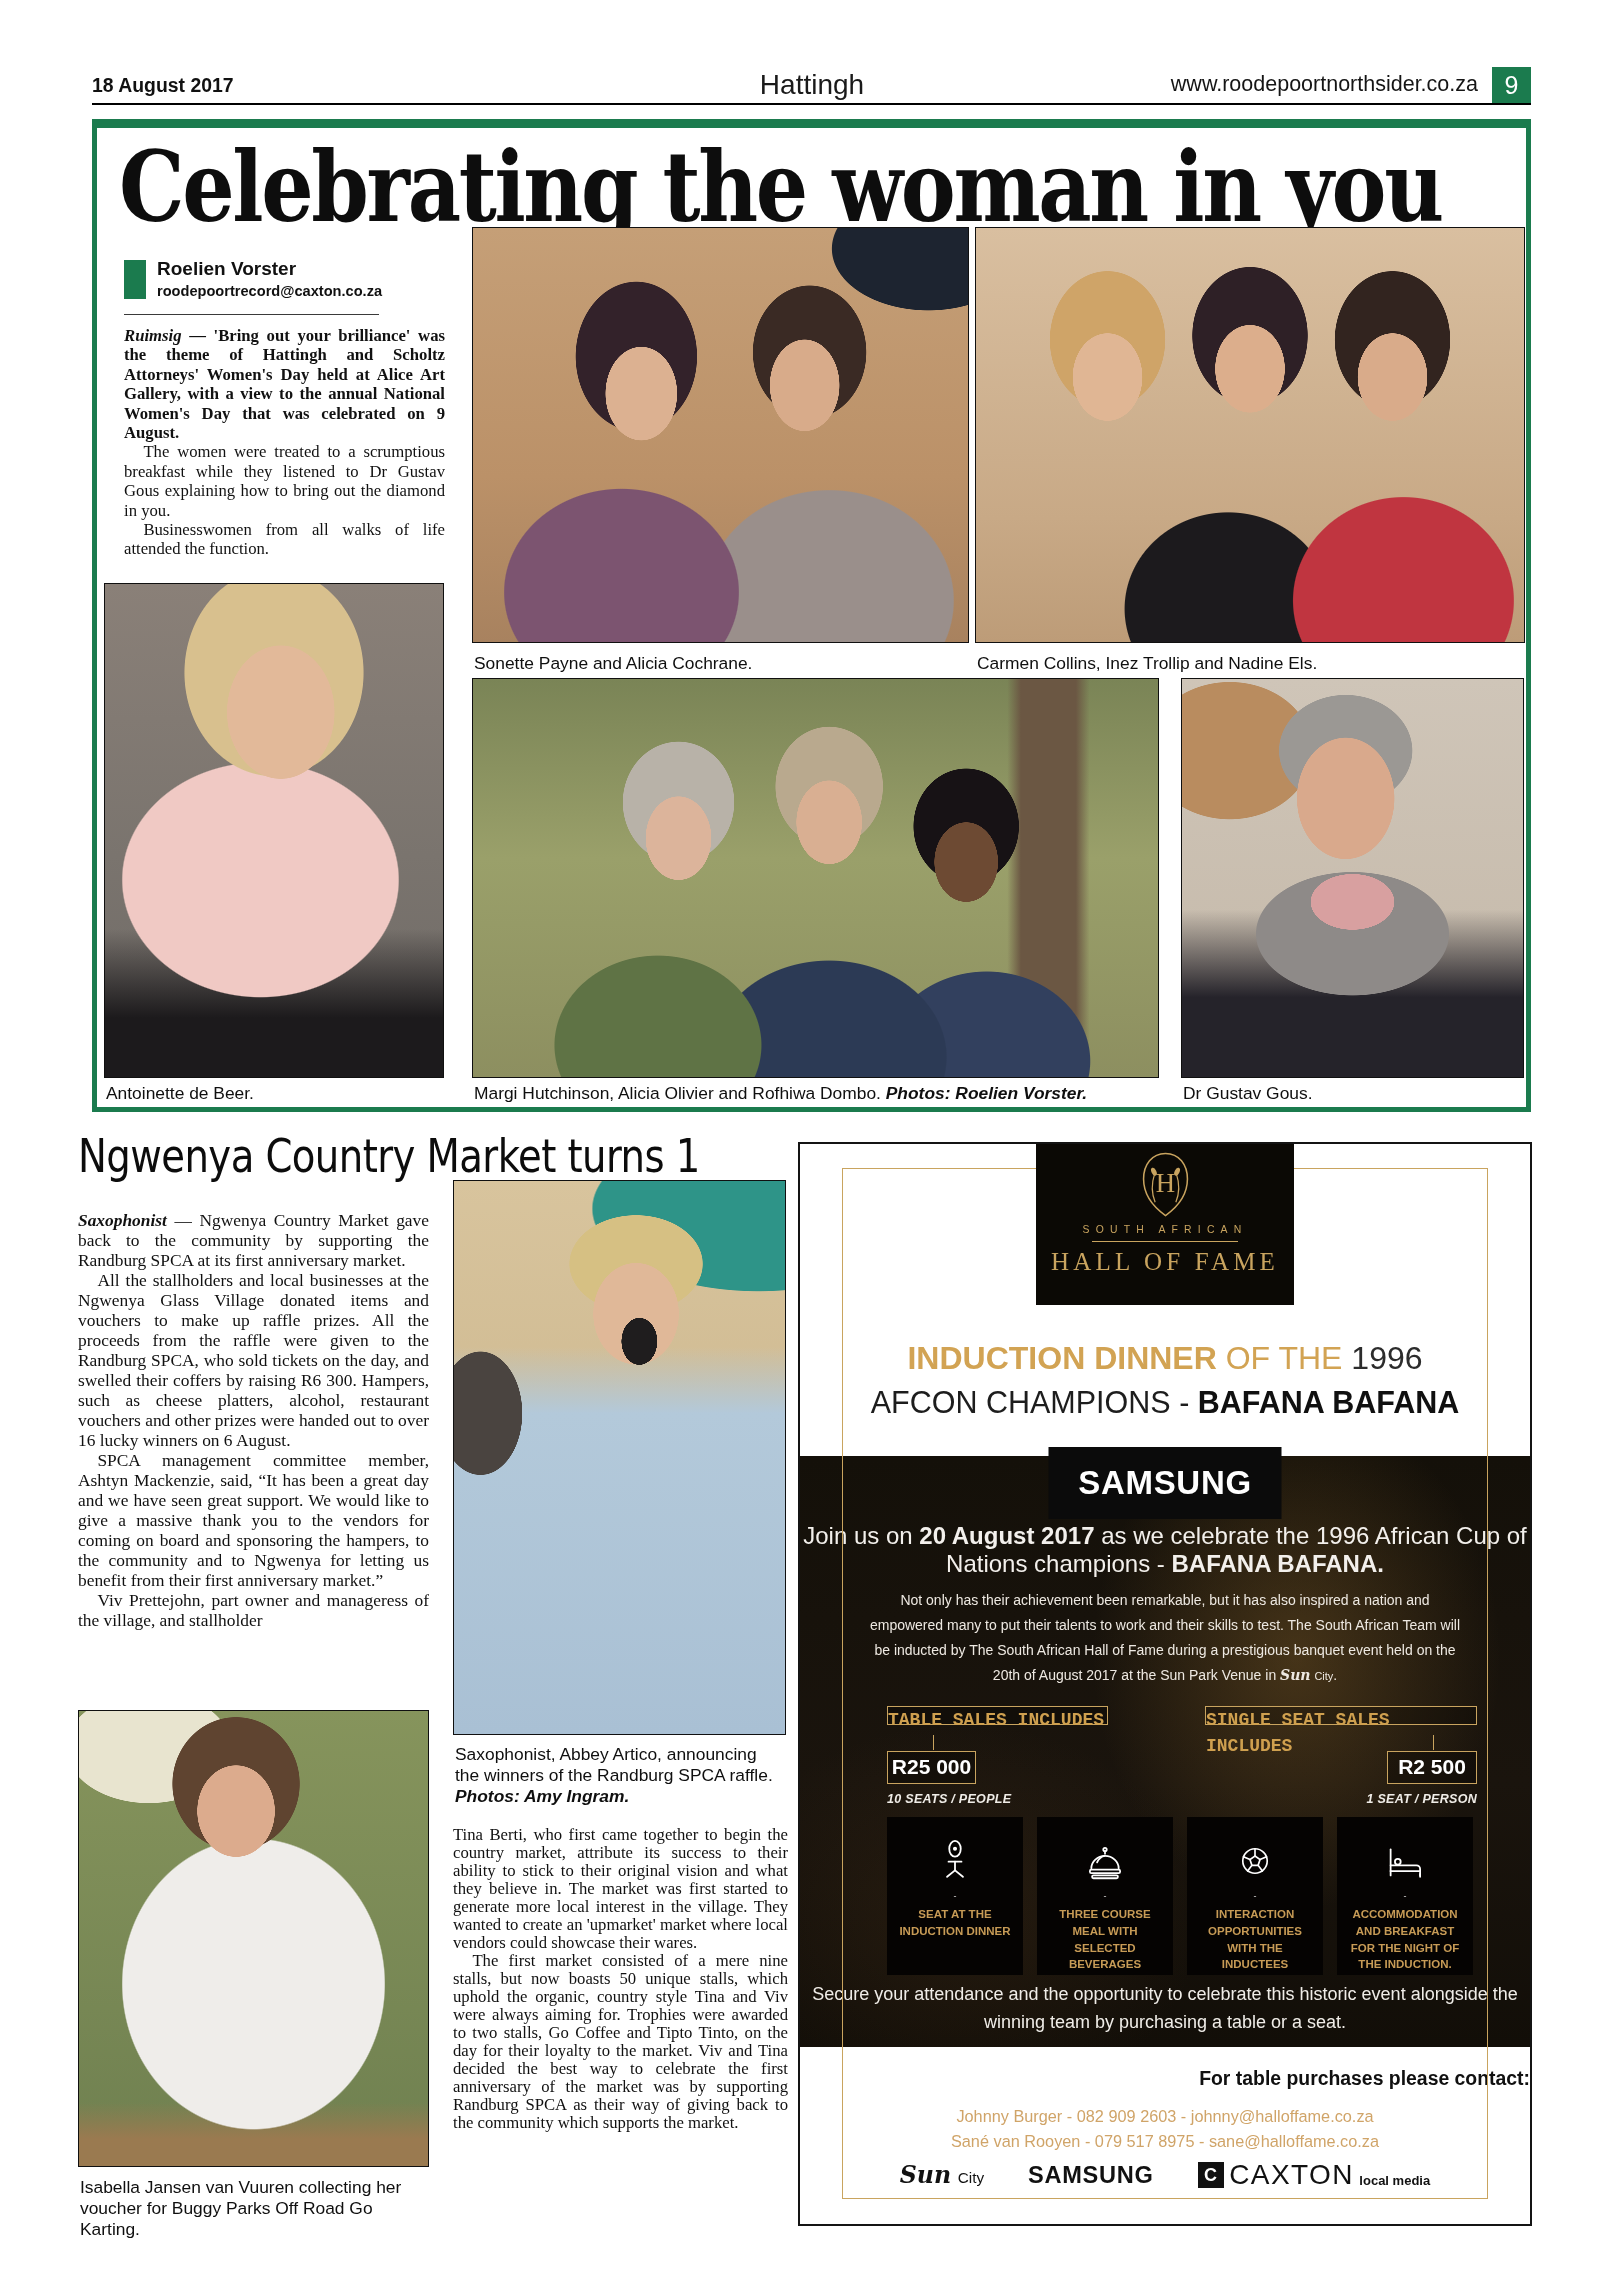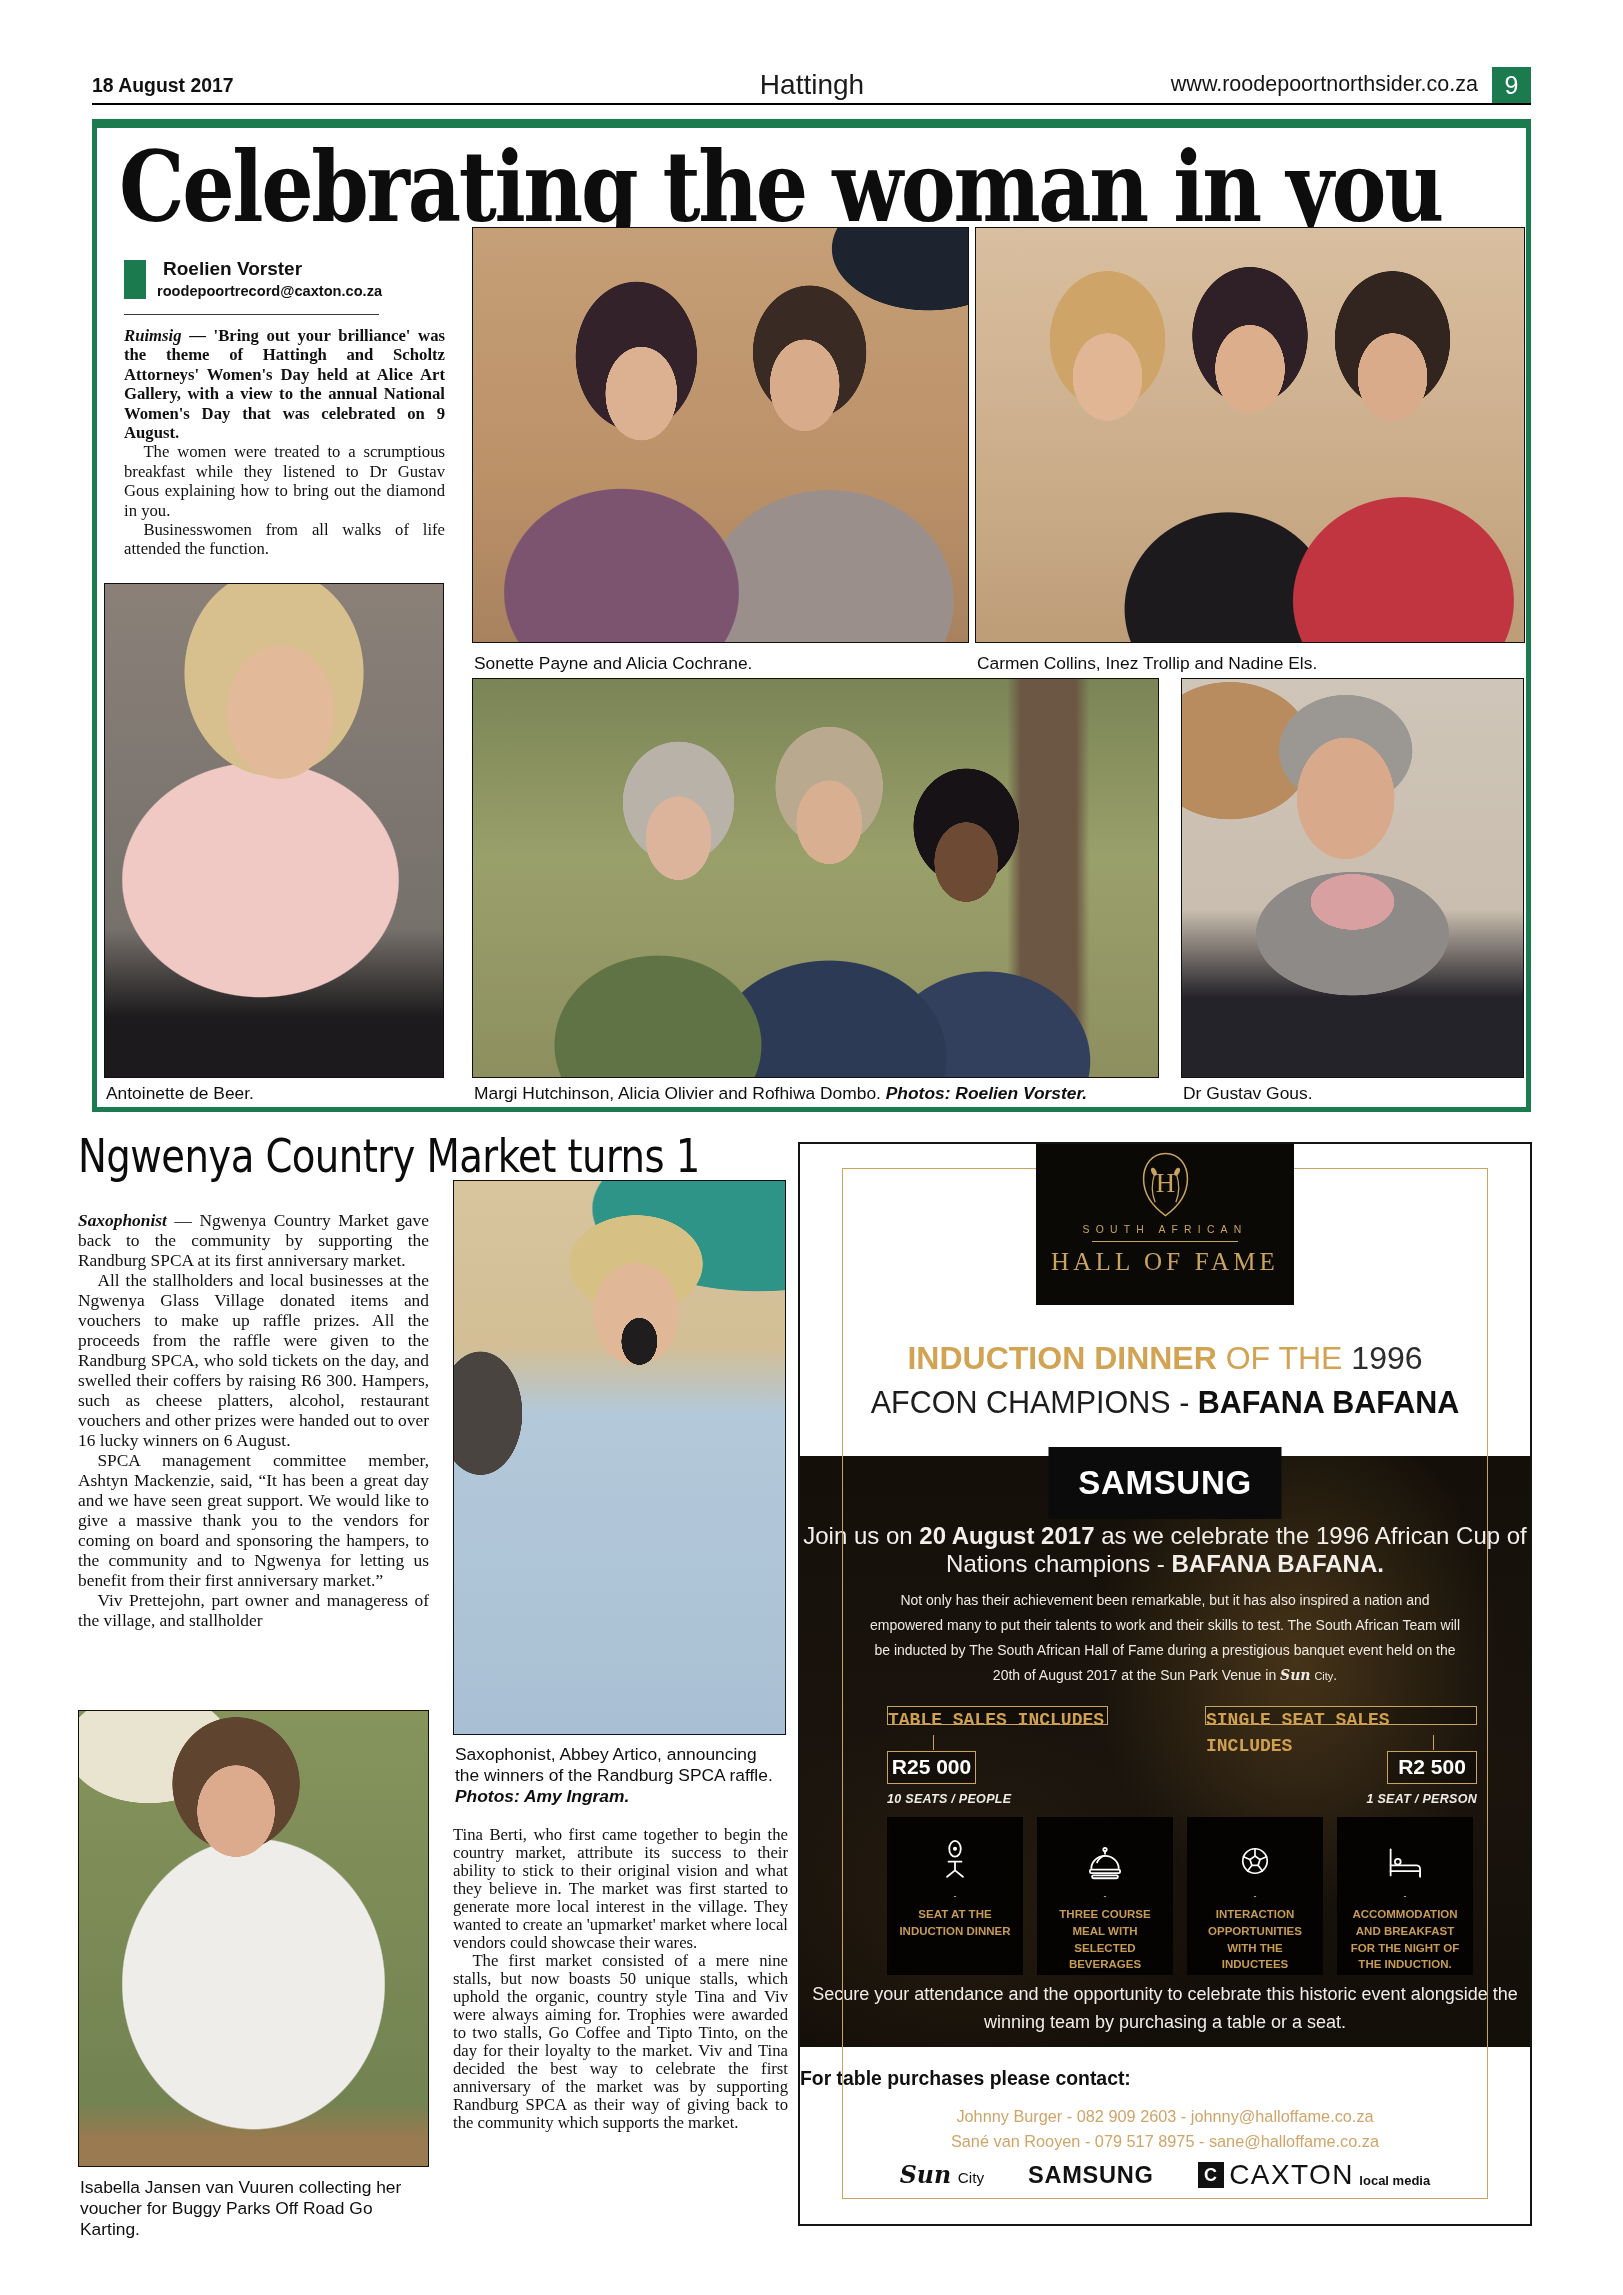--- a/index.html
+++ b/index.html
@@ -14,21 +14,21 @@
   .hdr-badge{left:1492px;top:67px;width:39px;height:36px;background:#1b7b4e;color:#fff;
              text-align:center;line-height:36px;font-size:25px;}
   .hdr-rule{left:92px;top:103px;width:1439px;height:2.1px;background:#000;}
 
   
   .a1-box{left:92px;top:119px;width:1439px;height:993px;border:5.6px solid #1b7b4e;border-top-width:9.7px;
           box-sizing:border-box;background:#fff;}
   .a1-headline{left:119px;top:130px;font-family:"DejaVu Serif",serif;font-weight:700;font-size:97px;
                letter-spacing:-2.8px;white-space:nowrap;transform:scaleX(.85);transform-origin:left top;color:#0d0d0d;}
   .byline-square{left:124px;top:260px;width:22px;height:39px;background:#1b7b4e;}
-  .byline-name{left:163px;top:258px;font-size:19px;font-weight:700;}
+  .byline-name{left:157px;top:258px;font-size:19px;font-weight:700;}
   .byline-email{left:157px;top:283px;font-size:14.6px;font-weight:700;}
   .byline-rule{left:124px;top:314px;width:255px;height:1.4px;background:#3a3a3a;}
 
   .serifcol{font-family:"Liberation Serif",serif;text-align:justify;}
   .a1col{left:124px;top:326px;width:321px;height:251px;overflow:hidden;font-size:16.7px;line-height:19.4px;}
   .a1col p{margin:0;}
   .a1-lead{font-weight:700;}
   .indent{text-indent:19.4px;}
   .bi{font-weight:700;font-style:italic;}
 
@@ -164,21 +164,21 @@
   .pr-l{left:87px;width:89px;}
   .pr-r{left:587px;width:90px;}
   .note{top:648px;z-index:2;color:#efece7;font-size:12.5px;font-style:italic;font-weight:700;letter-spacing:0.3px;}
   .note-l{left:87px;} .note-r{right:53px;text-align:right;}
   .card{top:673px;width:136px;height:158px;background:#050302;z-index:2;text-align:center;}
   .c1{left:87px;} .c2{left:237px;} .c3{left:387px;} .c4{left:537px;}
   .card svg{margin-top:21px;width:46px;height:46px;}
   .card .dash{color:#d8d8d8;font-size:9px;line-height:9px;margin-top:5.6px;}
   .card .lbl{color:#c79b56;font-size:11.5px;line-height:16.7px;font-weight:700;margin-top:5.6px;padding:0 8.3px;}
   .secure{left:0;right:0;top:836px;z-index:2;text-align:center;color:#f0ede8;font-size:18px;line-height:28px;}
-  .contact-h{left:0;right:0;top:923px;z-index:2;text-align:left;color:#101010;font-weight:700;font-size:19.4px;}
+  .contact-h{left:0;right:0;top:923px;z-index:2;text-align:right;color:#101010;font-weight:700;font-size:19.4px;}
   .contact{left:0;right:0;z-index:2;text-align:center;color:#d0a468;font-size:16.3px;}
   .ct1{top:963px;} .ct2{top:988px;}
   .footer-row{left:0;right:0;top:1010px;height:42px;z-index:2;display:flex;align-items:center;justify-content:center;gap:44px;}
   .f-sun{font-size:23.6px;color:#111;}
   .f-sun .city-sm{font-size:15.3px;}
   .f-samsung{font-size:23.6px;font-weight:700;letter-spacing:0.7px;color:#111;}
   .f-caxton{display:flex;align-items:center;gap:5.6px;}
   .cax-c{width:26px;height:26px;background:#111;color:#fff;font-weight:700;font-size:18px;text-align:center;line-height:26px;}
   .cax-name{font-size:28px;letter-spacing:1.4px;color:#111;}
   .cax-sub{font-size:13px;font-weight:700;color:#111;align-self:flex-end;padding-bottom:2.8px;}

